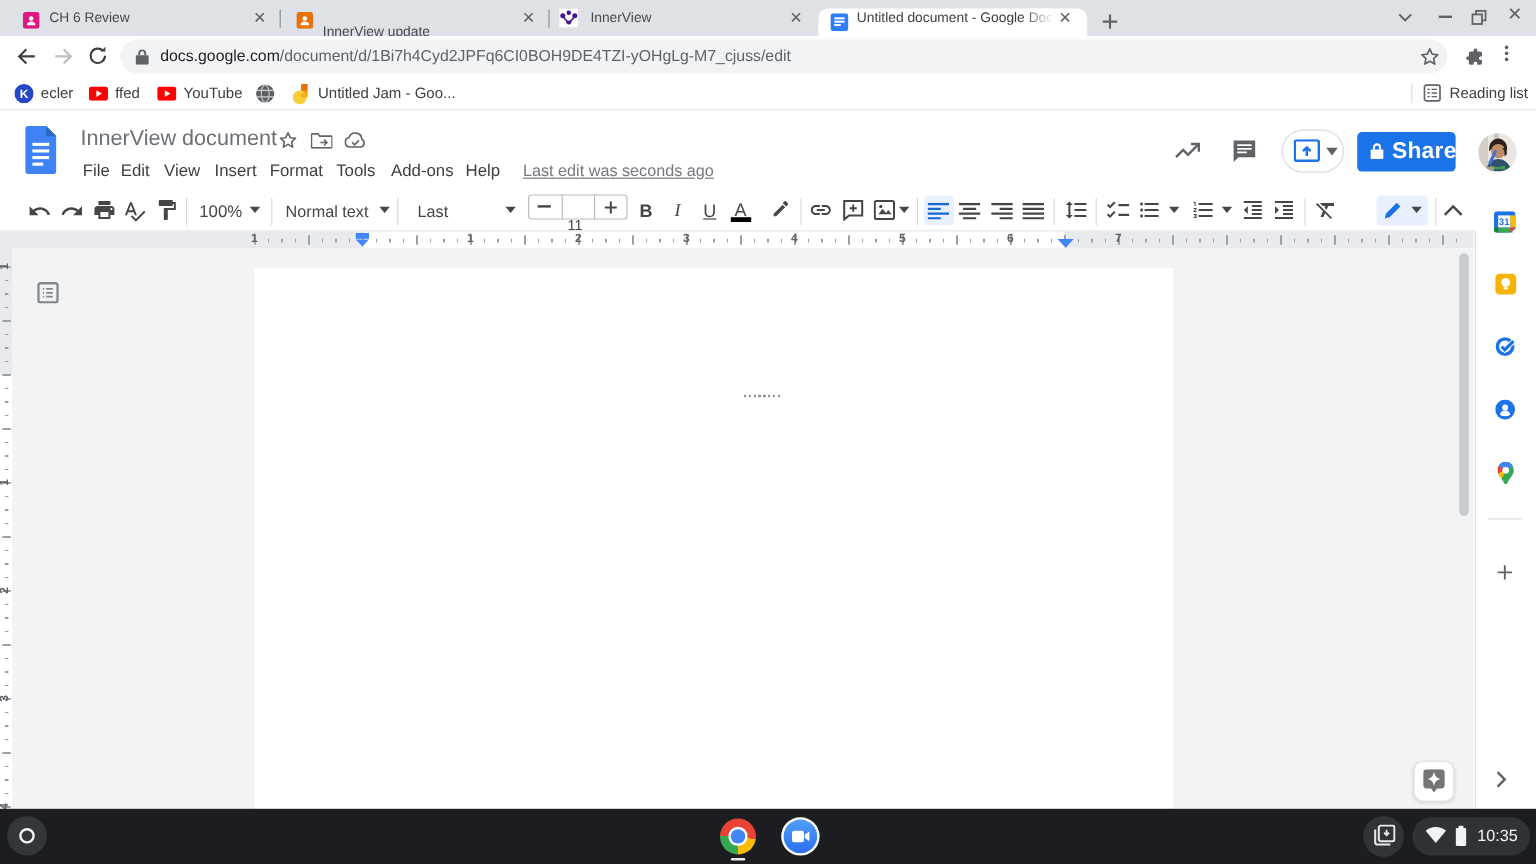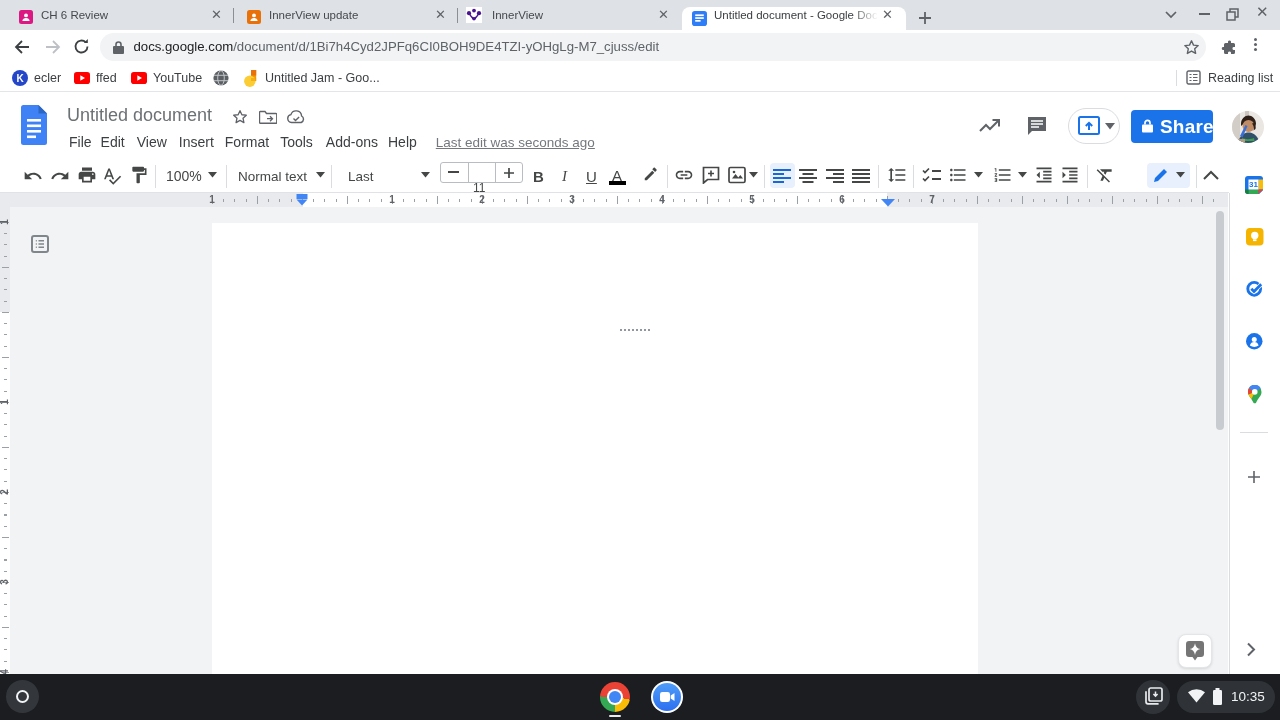--- a/index.html
+++ b/index.html
@@ -29,21 +29,21 @@
       <path d="M3.4 11c0-2 1.7-3 3.6-3s3.6 1 3.6 3z" fill="#fff"></path>
     </svg>
 <div class="abs tabtxt" style="left:41px;top:0">CH 6 Review</div>
 <div class="abs x" style="left:211px;top:0;line-height:30px">✕</div>
 
 <svg class="abs" style="left:247px;top:10px" width="14" height="14" viewBox="0 0 14 14">
       <rect width="14" height="14" rx="2.5" fill="#e8710a"></rect>
       <circle cx="7" cy="5.4" r="1.9" fill="#fff"></circle>
       <path d="M3.4 11c0-2 1.7-3 3.6-3s3.6 1 3.6 3z" fill="#fff"></path>
     </svg>
-<div class="abs tabtxt" style="left:269px;top:0">InnerView update</div>
+<div class="abs tabtxt" style="left:269px;top:12px">InnerView update</div>
 <div class="abs x" style="left:435px;top:0;line-height:30px">✕</div>
 
 <svg class="abs" style="left:466px;top:7px" width="16" height="16" viewBox="0 0 16 16">
       <rect width="16" height="16" fill="#fff"></rect>
       <circle cx="8" cy="3.6" r="1.9" fill="#4a1390"></circle>
       <circle cx="3" cy="6.2" r="2.1" fill="#4a1390"></circle>
       <circle cx="13" cy="6.2" r="2.1" fill="#4a1390"></circle>
       <path d="M3.5 6.8C5 9.5 6 11 8 11s3-1.5 4.5-4.2" stroke="#4a1390" stroke-width="1.4" fill="none"></path>
       <path d="M5.8 9.8a2.6 2.6 0 0 0 4.4 0c.3 2-.6 3.6-2.2 3.6s-2.5-1.6-2.2-3.6z" fill="#4a1390"></path>
     </svg>
@@ -141,21 +141,21 @@
 <div class="abs" style="left:0;top:92px;width:1280px;height:68px;background:#fff"></div>
 
 <svg class="abs" style="left:21px;top:105px" width="26" height="40" viewBox="0 0 26 40">
 <path d="M2.5 0h15L26 8.5V37.5a2.5 2.5 0 0 1-2.5 2.5h-21A2.5 2.5 0 0 1 0 37.5v-35A2.5 2.5 0 0 1 2.5 0z" fill="#3e82f5" transform="translate(0,0)"></path>
 <path d="M17.5 0 26 8.5h-8.5z" fill="#2a66c4"></path>
 <rect x="6" y="14" width="14" height="2.6" fill="#fff"></rect>
       <rect x="6" y="19.5" width="14" height="2.6" fill="#fff"></rect>
       <rect x="6" y="25" width="14" height="2.6" fill="#fff"></rect>
       <rect x="6" y="30.5" width="9" height="2.6" fill="#fff"></rect>
 </svg>
-<div class="abs" style="left:67px;top:105px;font-size:18px;color:#6c7175">Untitled document</div>
+<div class="abs" style="left:67px;top:105px;font-size:18px;color:#6c7175">InnerView document</div>
 <svg class="abs" style="left:232px;top:109px" width="16" height="16" viewBox="0 0 17 17">
       <path d="M8.5 1.8l2 4.3 4.7.5-3.5 3.2.95 4.6-4.15-2.35L4.35 14.4l.95-4.6L1.8 6.6l4.7-.5z" fill="none" stroke="#5f6368" stroke-width="1.4" stroke-linejoin="round"></path>
     </svg>
 <svg class="abs" style="left:259px;top:110px" width="18" height="14" viewBox="0 0 18 14">
       <path d="M1 1.5h5l1.5 2H17a.8.8 0 0 1 .8.8v8a1 1 0 0 1-1 1H1.5a1 1 0 0 1-1-1v-10a.8.8 0 0 1 .8-.8z" fill="none" stroke="#5f6368" stroke-width="1.4"></path>
       <path d="M8 8.7h5M11 6.2l2.5 2.5L11 11.2" stroke="#5f6368" stroke-width="1.3" fill="none"></path>
     </svg>
 <svg class="abs" style="left:287px;top:110px" width="19" height="14" viewBox="0 0 19 14">
       <path d="M4.5 12.5a4 4 0 0 1-.6-7.9A5.5 5.5 0 0 1 14.6 6a3.6 3.6 0 0 1-.4 6.5z" fill="none" stroke="#5f6368" stroke-width="1.4"></path>
       <path d="M6.5 8.6l2 2 3.6-3.6" stroke="#5f6368" stroke-width="1.4" fill="none"></path>

